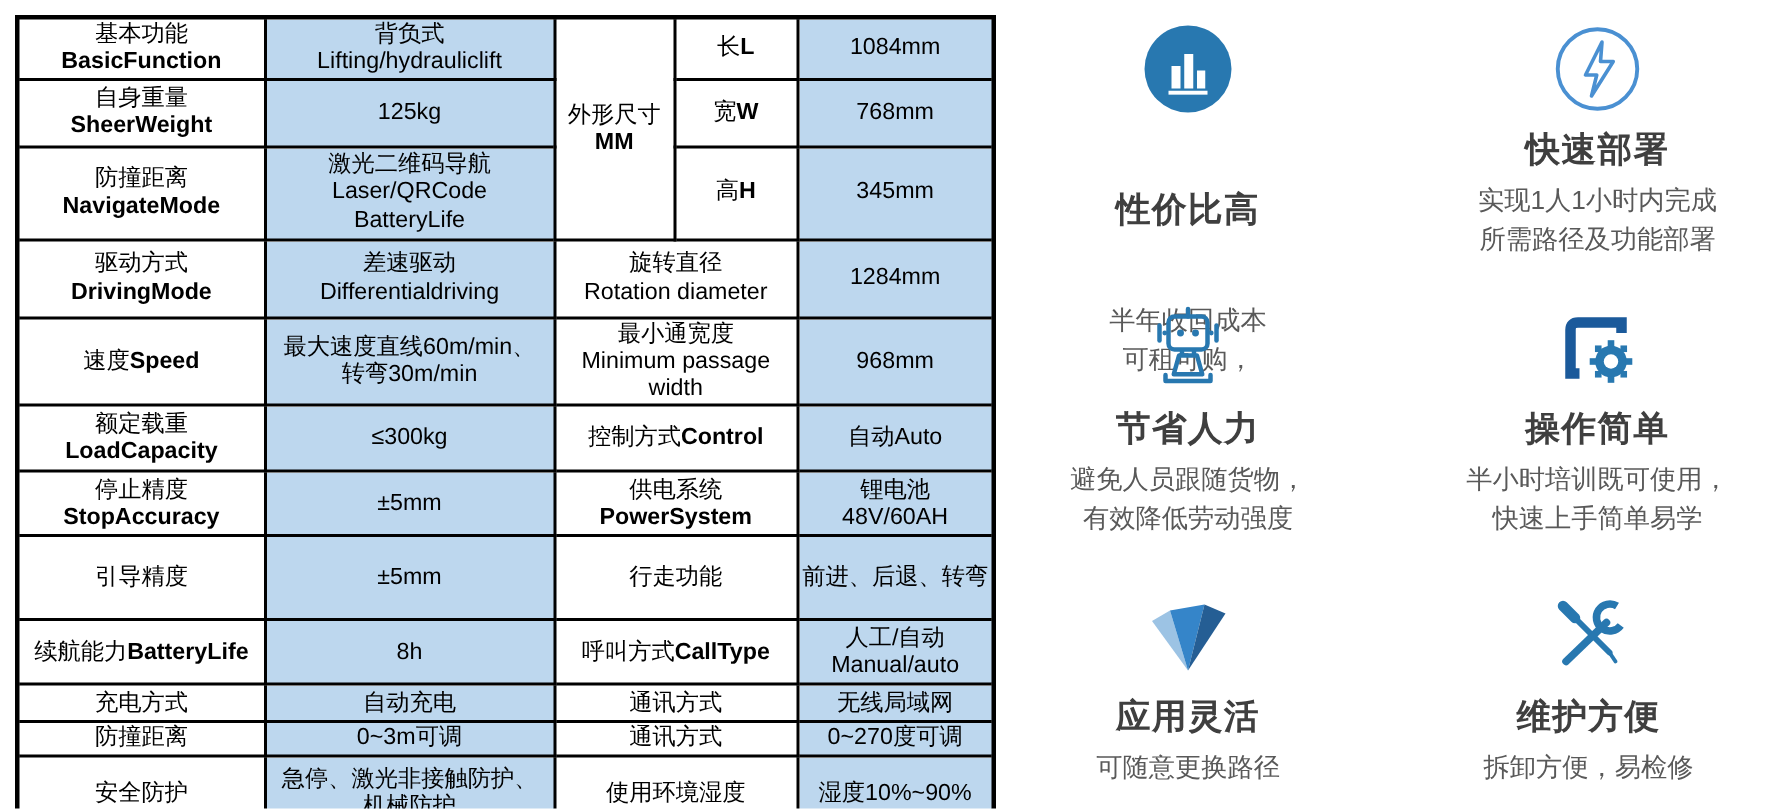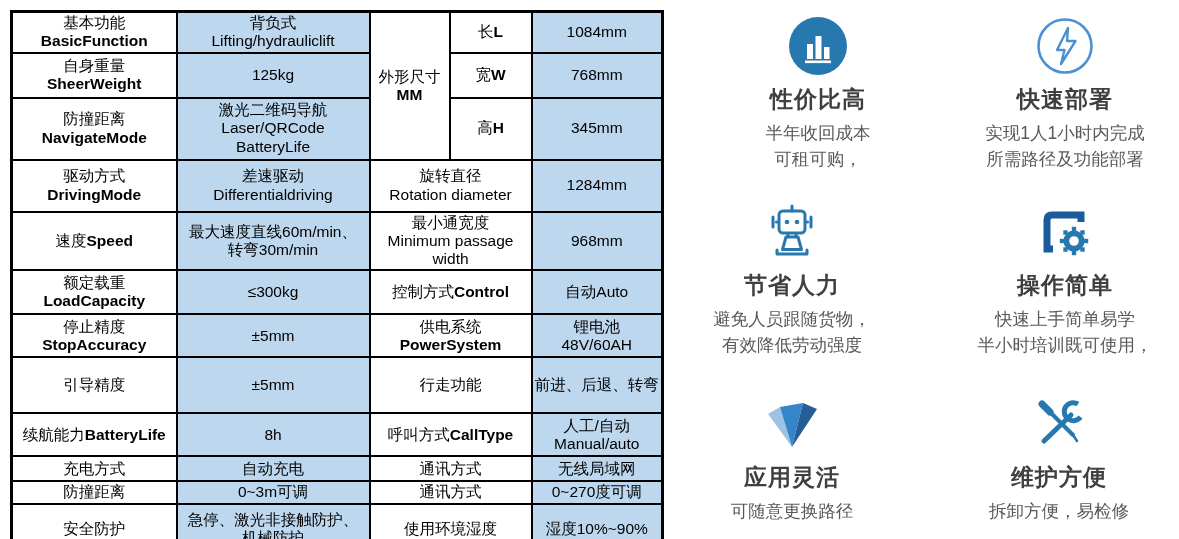--- a/index.html
+++ b/index.html
@@ -26,21 +26,21 @@
 
   
   .feature { position: absolute; display: flex; flex-direction: column;
     align-items: center; text-align: center; }
   .feature .ic { height: 64px; display: flex; align-items: center;
     justify-content: center; margin-bottom: 6px; }
   .feature h3 { font-size: 23px; font-weight: bold; color: #3f3f3f;
     letter-spacing: 1px; margin-bottom: 5px; }
   .feature p { font-size: 17.5px; color: #595959; line-height: 1.5; }
   .feature p .dl { display: block; }
-  #f1 { left: 716px; top: 14px;  width: 204px; }
+  #f1 { left: 690px; top: 14px;  width: 204px; gap: 40px; }
   #f2 { left: 950px; top: 14px;  width: 230px; }
   #f3 { left: 686px; top: 200px; width: 212px; }
   #f4 { left: 948px; top: 200px; width: 234px; }
   #f5 { left: 688px; top: 392px; width: 208px; }
   #f6 { left: 944px; top: 392px; width: 230px; }
 </style>
 </head>
 <body>
 
 <table class="spec">
@@ -297,22 +297,22 @@
         <rect x="23.8" y="35.8" width="4.4" height="4.4"></rect>
         <rect x="27.3" y="27.3" width="4.4" height="4.4"></rect>
         <rect x="35.8" y="23.8" width="4.4" height="4.4"></rect>
         <rect x="44.3" y="27.3" width="4.4" height="4.4"></rect>
       </g>
       <circle cx="38" cy="38" r="4.8" fill="#ffffff"></circle>
     </svg>
   </div>
   <h3>操作简单</h3>
   <p>
+      <span class="dl">半小时培训既可使用，</span>
       <span class="dl">快速上手简单易学</span>
-      <span class="dl">半小时培训既可使用，</span>
     </p>
 </div>
 
 <div class="feature" id="f5">
   <div class="ic">
     <svg width="60" height="56" viewBox="0 0 60 56">
       <polygon points="6,18 18,11 30,51" fill="#9CC3E4"></polygon>
       <polygon points="18,11 41,7 30,51" fill="#3585C9"></polygon>
       <polygon points="41,7 55,13 30,51" fill="#255E94"></polygon>
     </svg>

